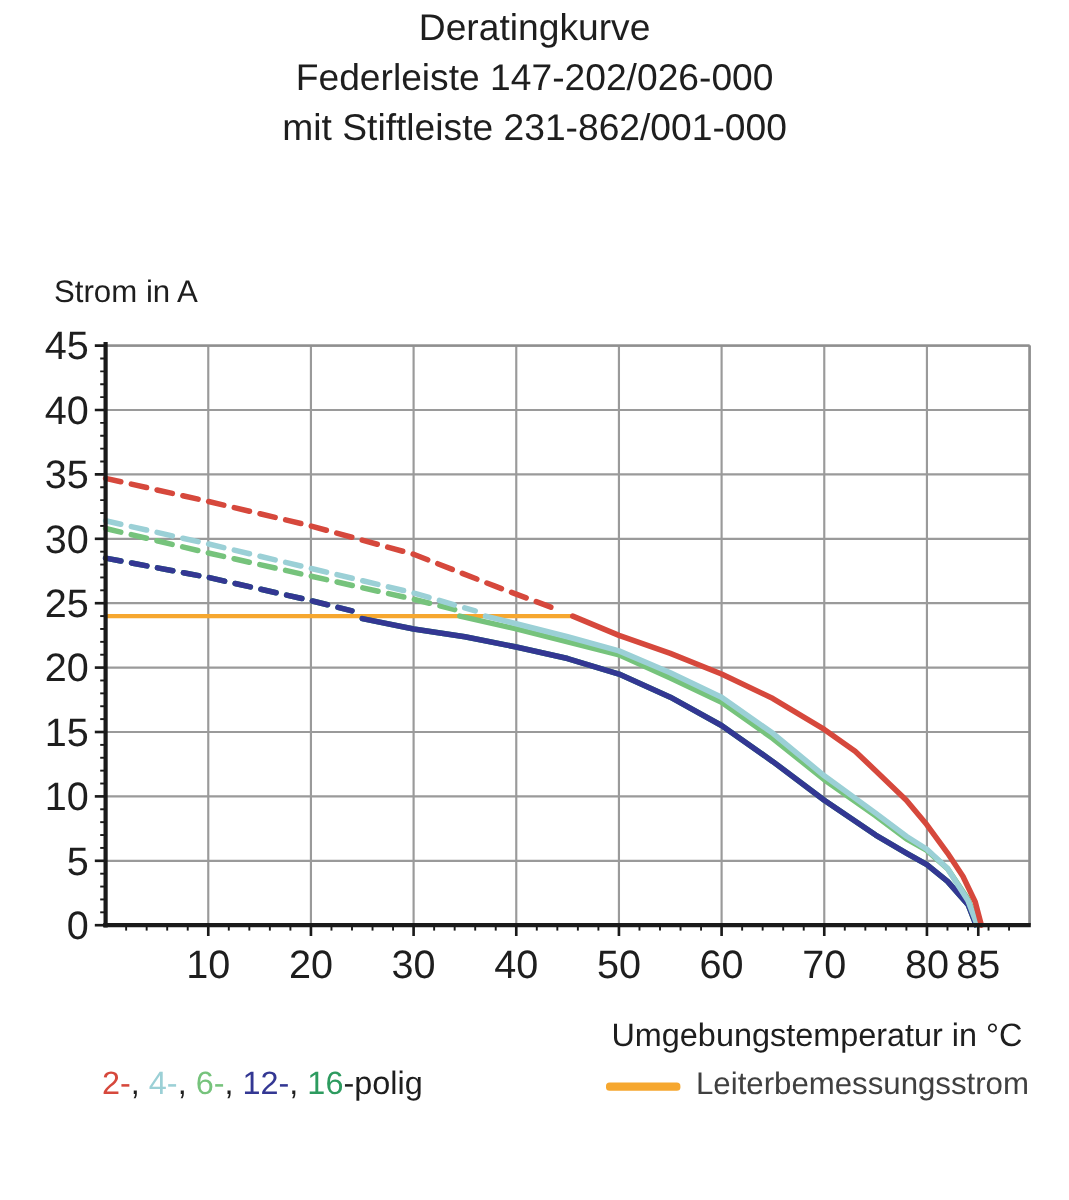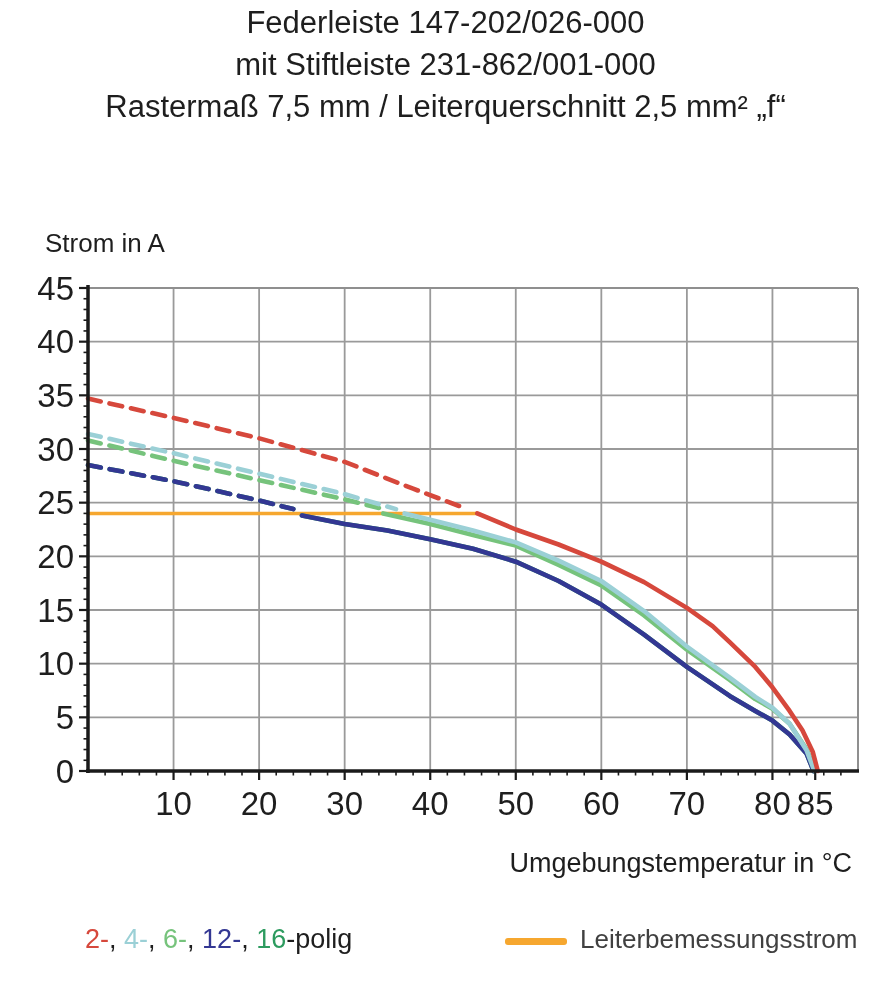--- a/index.html
+++ b/index.html
@@ -5,34 +5,34 @@
   html,body{margin:0;padding:0;}
   body{
     width:891px;height:1000px;background:#ffffff;position:relative;
     font-family:"Liberation Sans", sans-serif;color:#1e1e1e;overflow:hidden;
   }
   .titles{position:absolute;top:2px;left:0;width:891px;text-align:center;}
   .title-line{font-size:31px;line-height:42px;white-space:nowrap;color:#1e1e1e;}
   #chart-svg{position:absolute;left:0;top:218px;}
   .svg-axis-label{font-size:26px;fill:#1e1e1e;}
   .svg-x-title{font-size:27px;fill:#1e1e1e;}
-  .legend-row{position:absolute;top:924px;left:0;width:757px;height:60px;}
+  .legend-row{position:absolute;top:888px;left:0;width:757px;height:60px;}
   .legend-poles{position:absolute;left:85px;top:0;font-size:27px;white-space:nowrap;}
   .legend-sep,.legend-suffix{color:#1e1e1e;}
   .legend-rated{position:absolute;left:505px;top:0;height:40px;}
   .legend-swatch{position:absolute;left:0;top:14px;width:62px;height:7px;border-radius:3px;}
   .legend-rated-label{position:absolute;left:75px;top:0;font-size:26px;white-space:nowrap;color:#404040;}
 </style>
 </head>
 <body>
 
 <div class="titles">
+  <div class="title-line">Deratingkurve</div>
   <div class="title-line">Federleiste 147-202/026-000</div>
   <div class="title-line">mit Stiftleiste 231-862/001-000</div>
-  <div class="title-line">Rastermaß 7,5 mm / Leiterquerschnitt 2,5 mm² „f“</div>
 </div>
 
 <svg id="chart-svg" width="891" height="660" viewBox="0 0 891 660" xmlns="http://www.w3.org/2000/svg">
   <g id="grid-layer">
       <line x1="173.55555555555554" y1="70" x2="173.55555555555554" y2="553" stroke="#9a9a9a" stroke-width="1.8"></line>
       <line x1="259.1111111111111" y1="70" x2="259.1111111111111" y2="553" stroke="#9a9a9a" stroke-width="1.8"></line>
       <line x1="344.6666666666667" y1="70" x2="344.6666666666667" y2="553" stroke="#9a9a9a" stroke-width="1.8"></line>
       <line x1="430.22222222222223" y1="70" x2="430.22222222222223" y2="553" stroke="#9a9a9a" stroke-width="1.8"></line>
       <line x1="515.7777777777778" y1="70" x2="515.7777777777778" y2="553" stroke="#9a9a9a" stroke-width="1.8"></line>
       <line x1="601.3333333333334" y1="70" x2="601.3333333333334" y2="553" stroke="#9a9a9a" stroke-width="1.8"></line>

